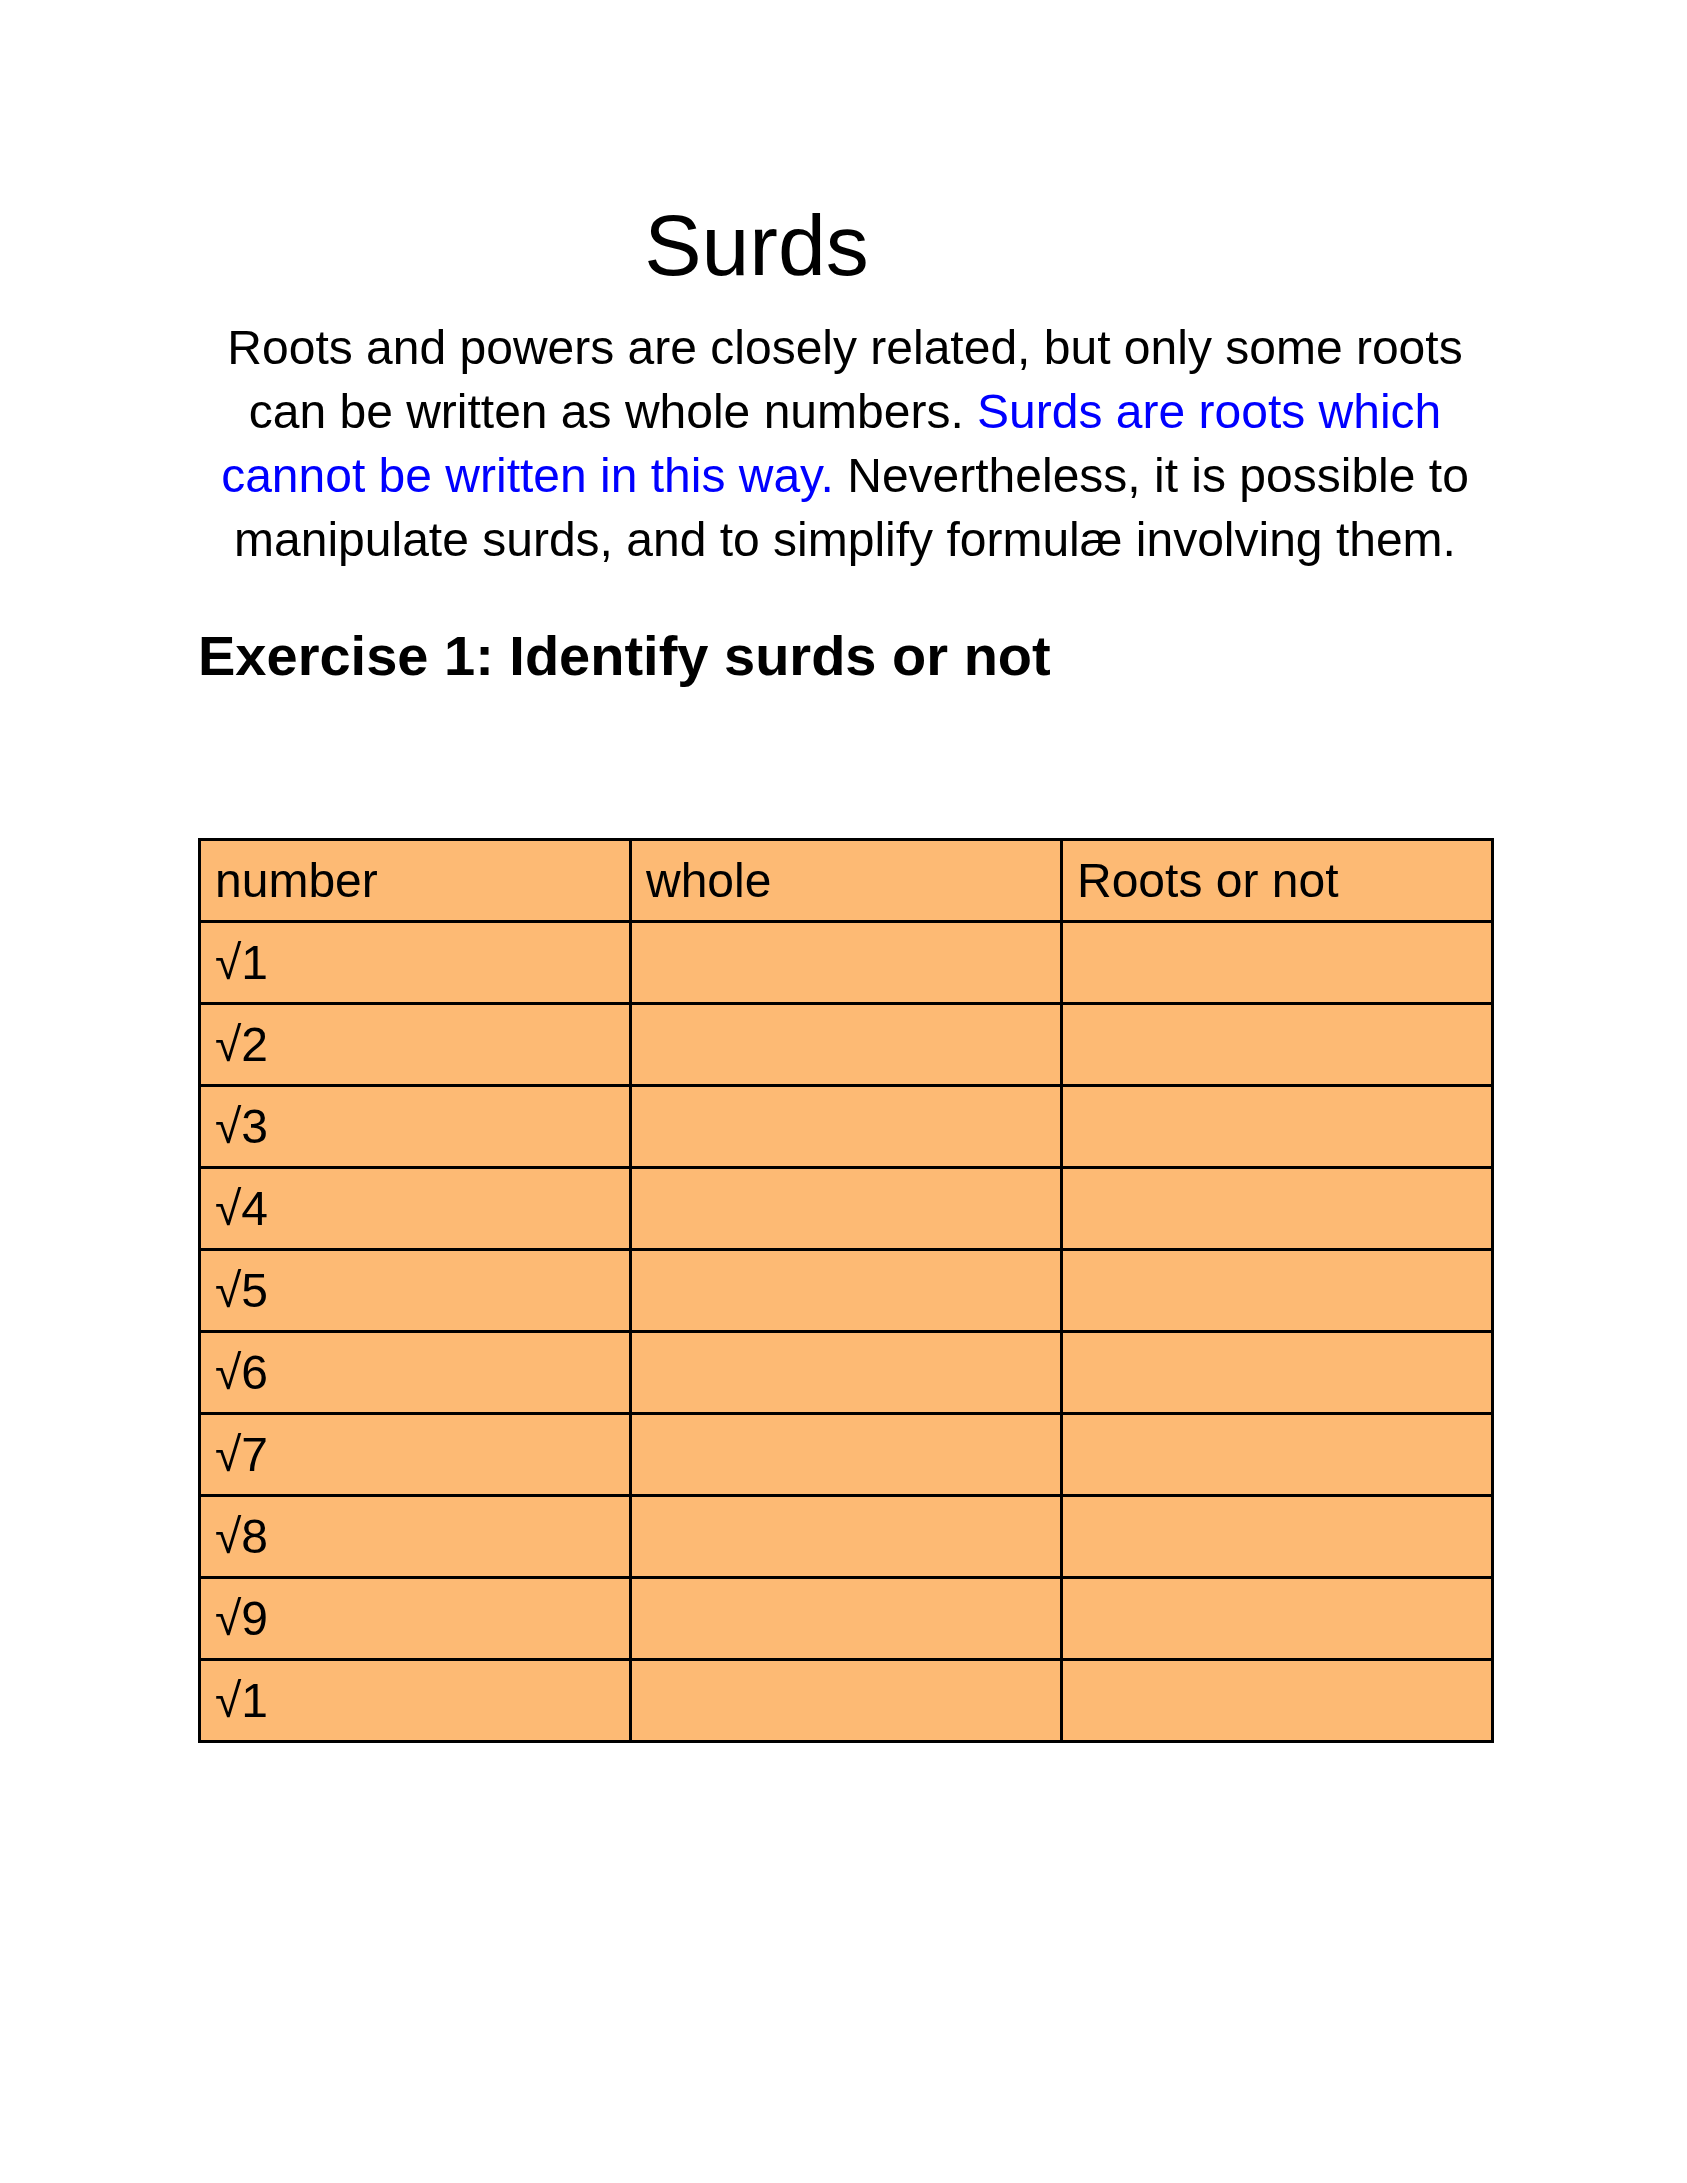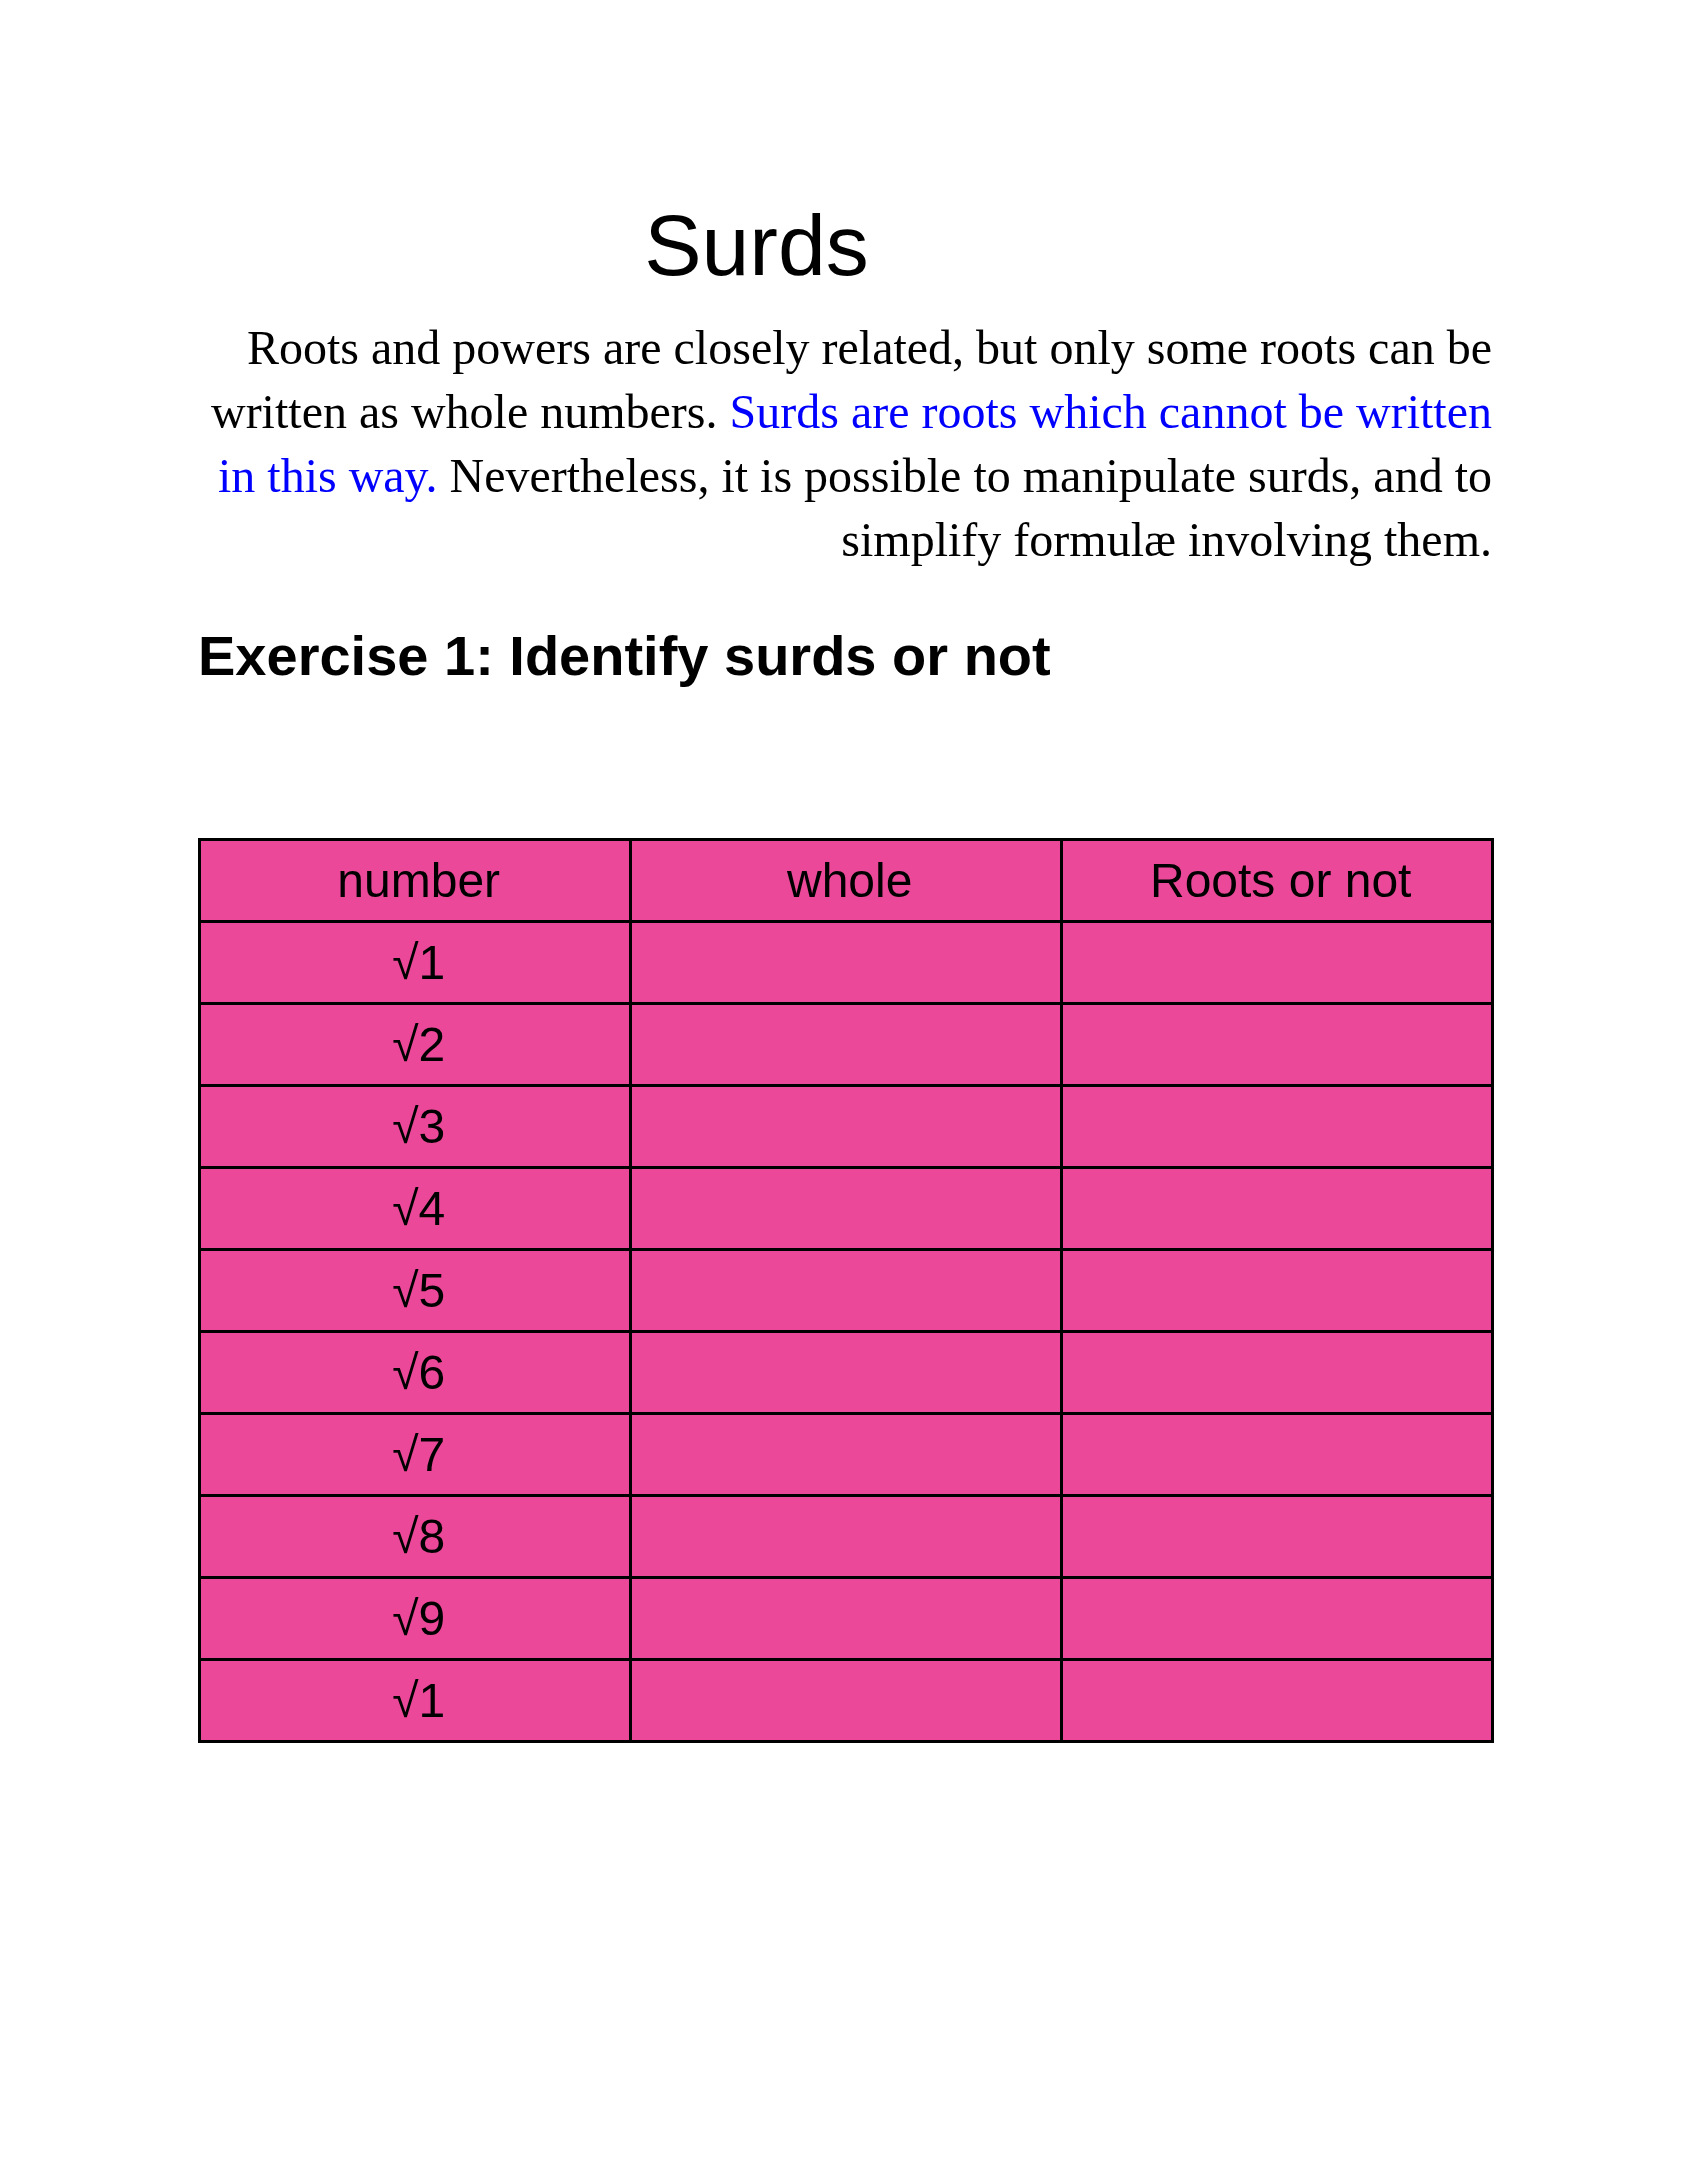--- a/index.html
+++ b/index.html
@@ -25,22 +25,21 @@
     white-space: nowrap;
   }
   .intro {
     position: absolute;
     top: 316px;
     left: 198px;
     width: 1294px;
     font-size: 48px;
     line-height: 64px;
     font-weight: 400;
-    text-align: right;
-    font-family: Liberation Serif, serif;
+    text-align: center;
   }
   .seg-blue { color: #0000ff; }
   .exercise-heading {
     position: absolute;
     top: 628px;
     left: 198px;
     font-size: 56px;
     font-weight: 700;
     line-height: 1;
     white-space: nowrap;
@@ -52,24 +51,24 @@
     width: 1292px;
     border-collapse: collapse;
     table-layout: fixed;
   }
   .surds-table th, .surds-table td {
     border: 3.3px solid #000000;
     width: 431px;
     height: 82px;
     font-size: 48px;
     font-weight: 400;
-    text-align: center;
+    text-align: left;
     vertical-align: middle;
     padding: 0 6.6px 0 14px;
-    background: #ec4899;
+    background: #fdba74;
     overflow: hidden;
   }
 </style>
 </head>
 <body>
 
 <div class="page">
 
   <h1 class="doc-title">Surds</h1>
 

